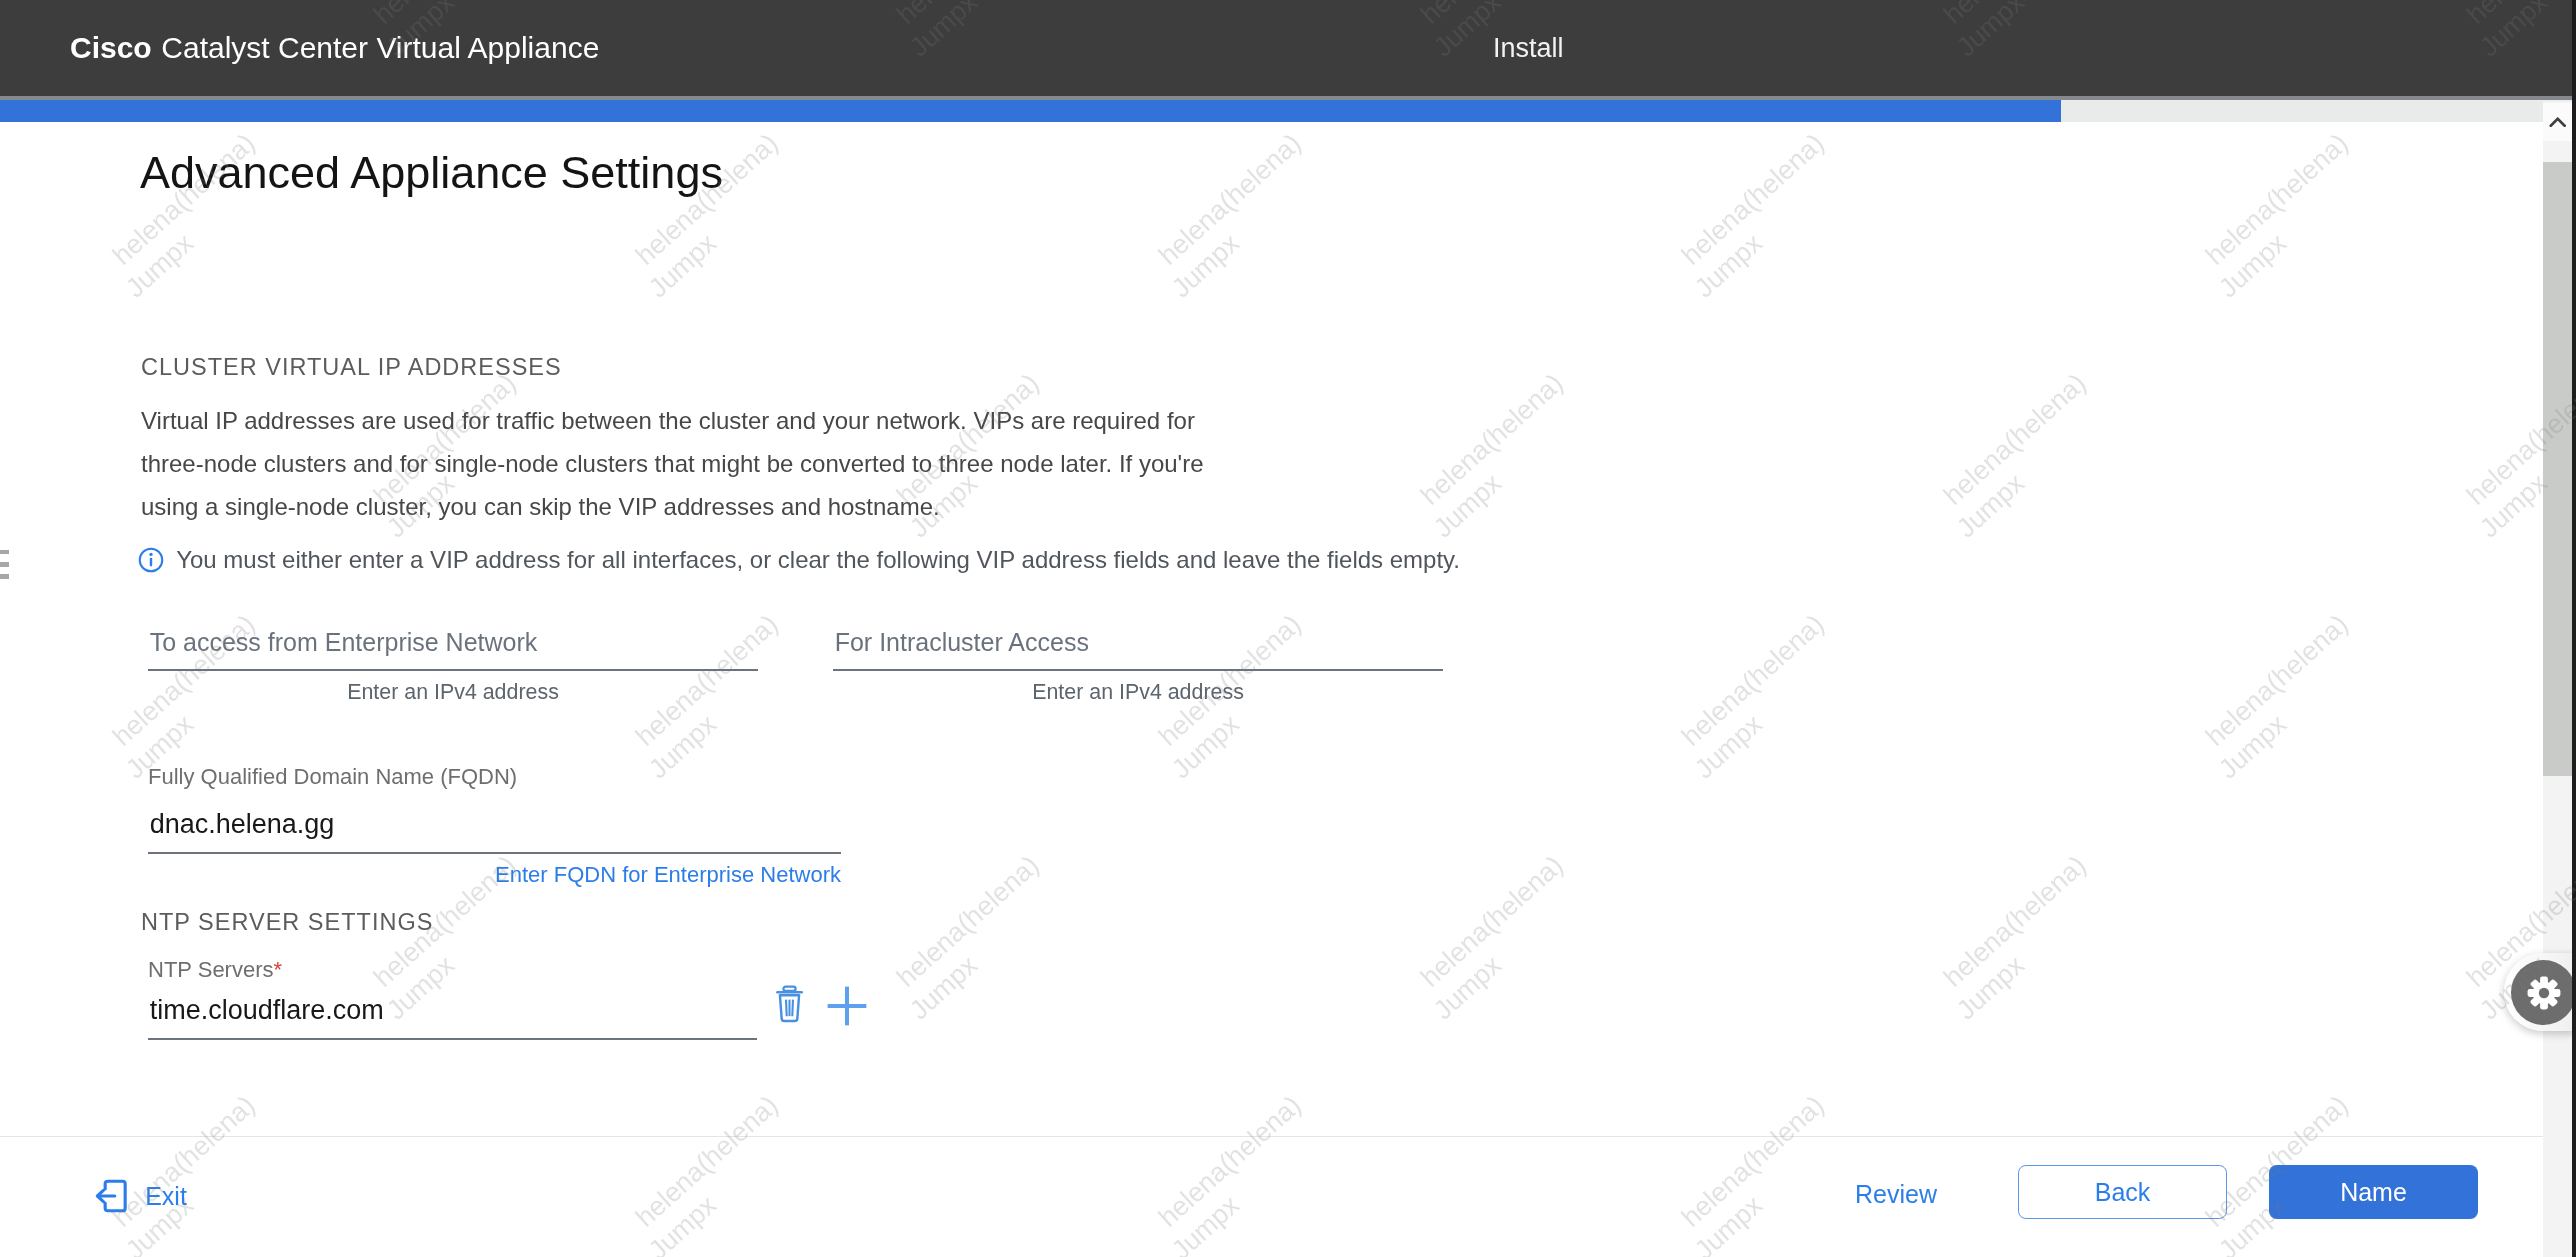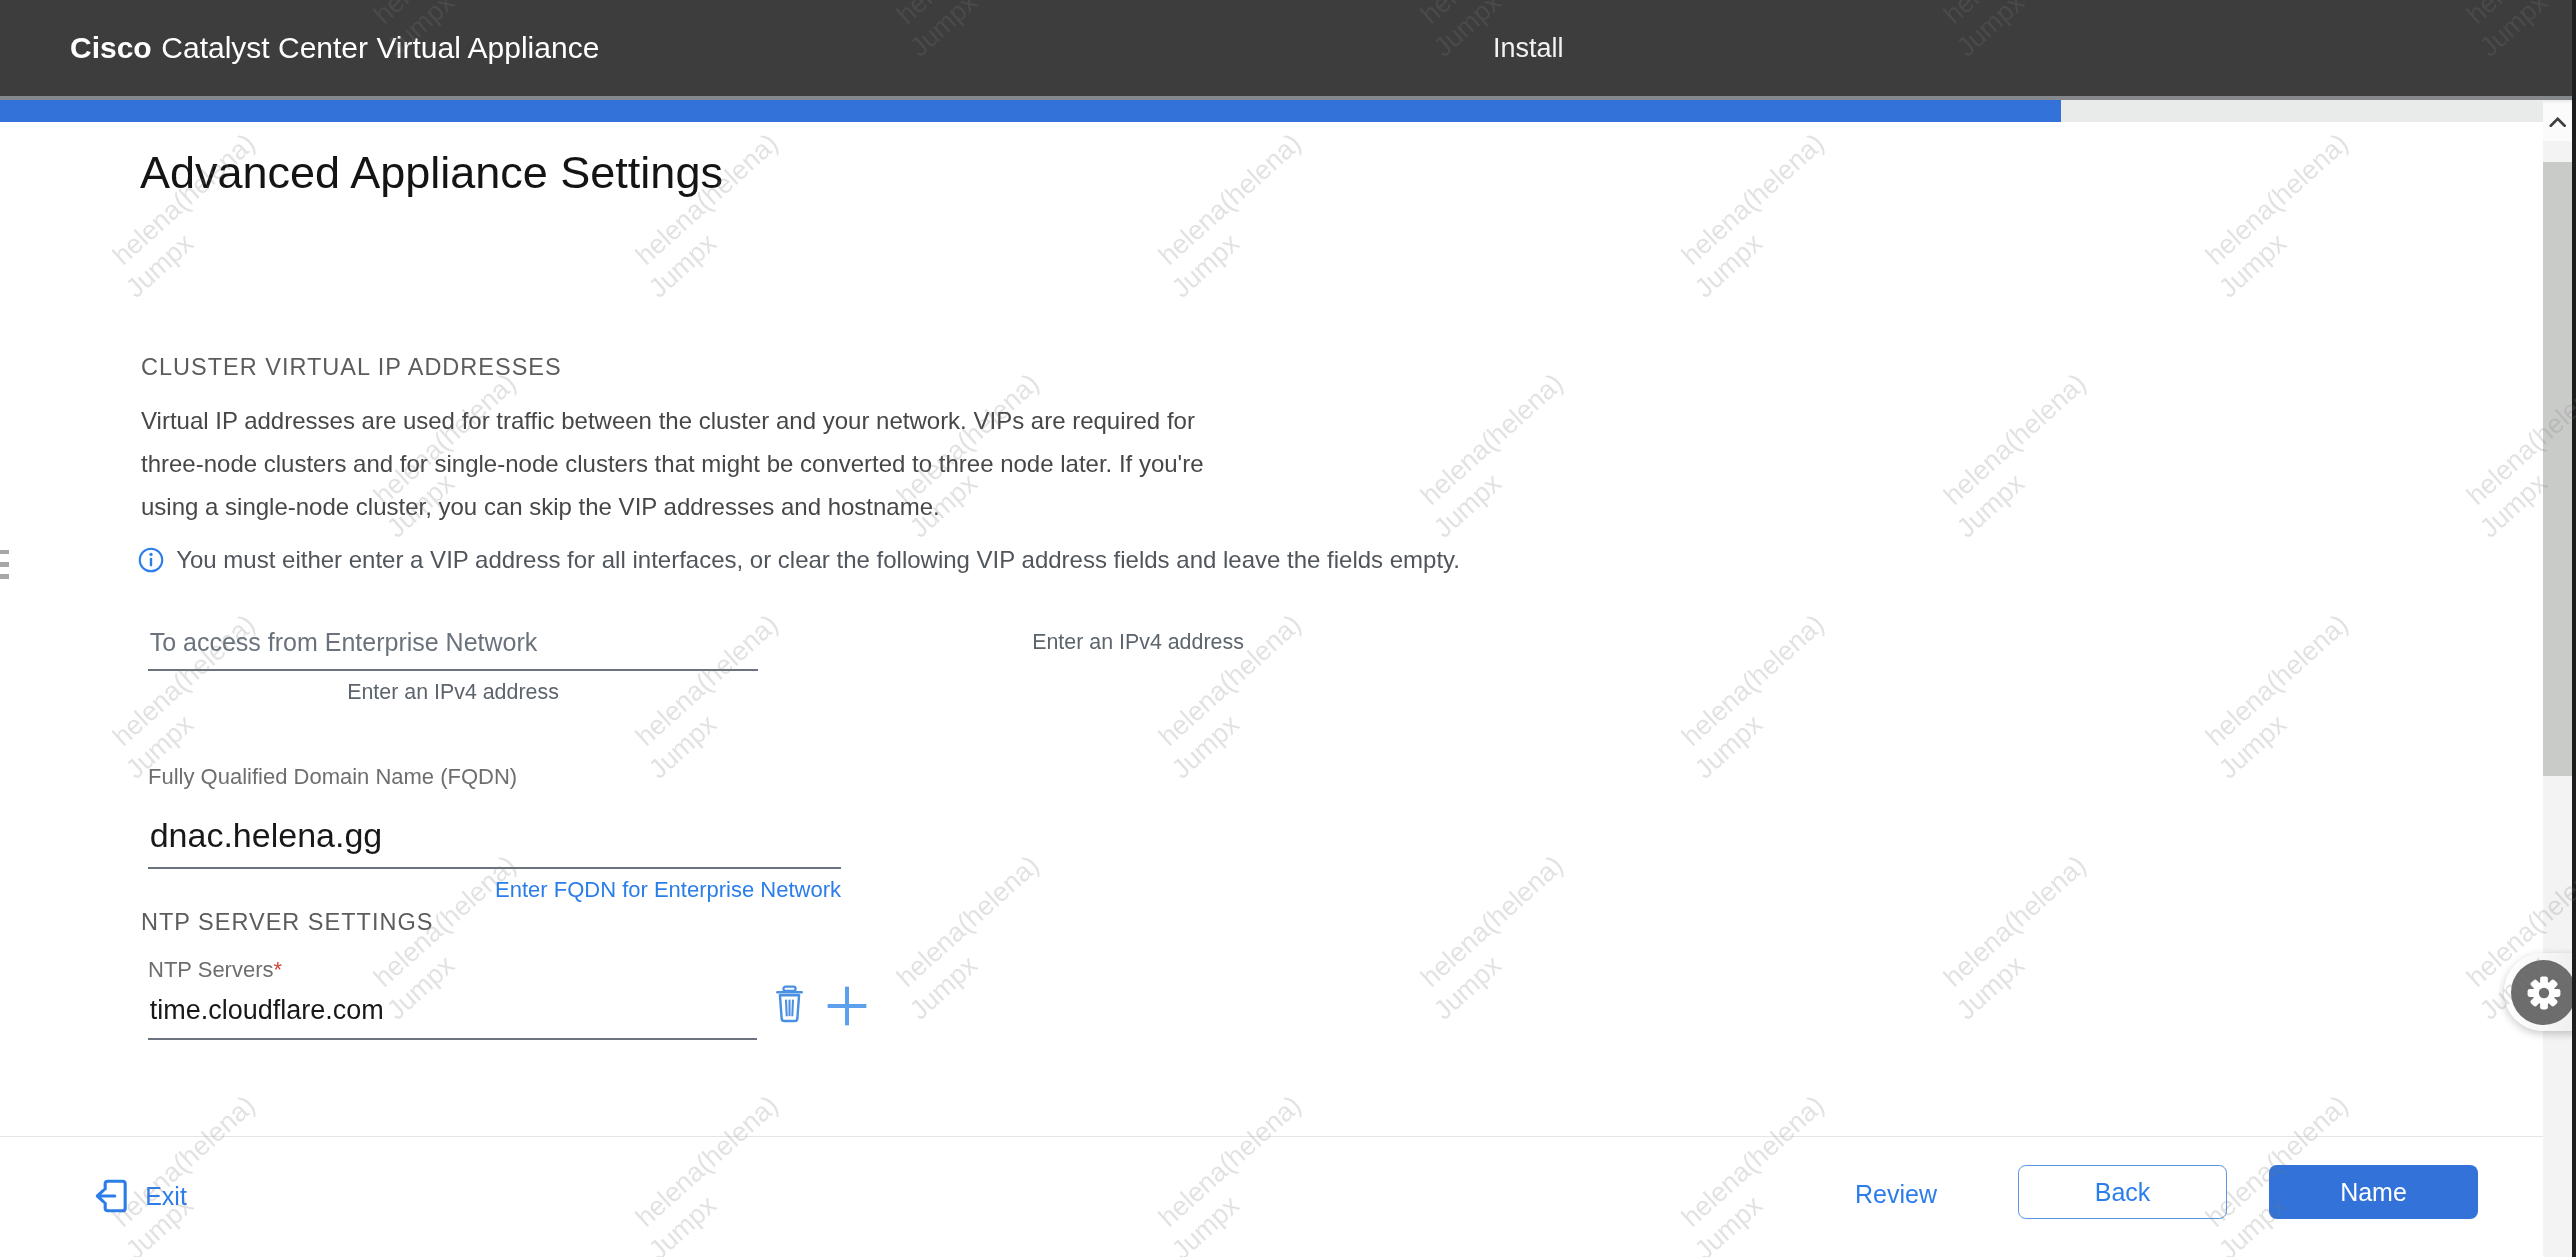--- a/index.html
+++ b/index.html
@@ -40,21 +40,21 @@
 
   .line-input {
     width:100%; border:0; border-bottom:2.6px solid #6b747e; outline:none; background:transparent;
     font-size:25px; color:#22262a; padding:7px 1.7px 12.2px 1.7px; font-family:"Liberation Sans", sans-serif;
   }
   .line-input::placeholder { color:#6a737d; opacity:1; }
   .helper { font-size:21.4px; color:#5c646d; text-align:center; margin-top:8.7px; }
 
   .fqdn-block { position:absolute; left:148px; top:764px; width:693px; }
   .field-label { font-size:22px; color:#6e6e6e; white-space:nowrap; }
-  .fqdn-block .line-input { font-size:34px; color:#17181a; margin-top:19px; }
+  .fqdn-block .line-input { font-size:27px; color:#17181a; margin-top:12px; }
   .helper-blue { font-size:22px; color:#2b7de9; text-align:right; margin-top:7.8px; white-space:nowrap; }
 
   .ntp-block { position:absolute; left:148px; top:957px; width:609px; }
   .ntp-block .line-input { font-size:27px; color:#17181a; margin-top:5.2px; }
   .req { color:#d0453a; }
 
   .icon-btn { position:absolute; background:none; border:0; padding:0; cursor:pointer; line-height:0; }
   #trash-btn { left:771px; top:984px; }
   #add-btn   { left:825px; top:984px; }
 
@@ -120,20 +120,21 @@
     </span>
     <span class="info-text">You must either enter a VIP address for all interfaces, or clear the following VIP address fields and leave the fields empty.</span>
   </div>
 
   <div class="vip-field" id="vip-field-1">
     <input class="line-input" type="text" value="" placeholder="To access from Enterprise Network" style="">
     <div class="helper">Enter an IPv4 address</div>
   </div>
 
   <div class="vip-field" id="vip-field-2">
+    <input class="line-input" type="text" value="" placeholder="For Intracluster Access" style="">
     <div class="helper">Enter an IPv4 address</div>
   </div>
 
   <div class="fqdn-block">
     <div class="field-label">Fully Qualified Domain Name (FQDN)</div>
     <input class="line-input" type="text" value="dnac.helena.gg" style="">
     <div class="helper-blue">Enter FQDN for Enterprise Network</div>
   </div>
 
   <div class="section-heading" id="ntp-heading">NTP SERVER SETTINGS</div>

